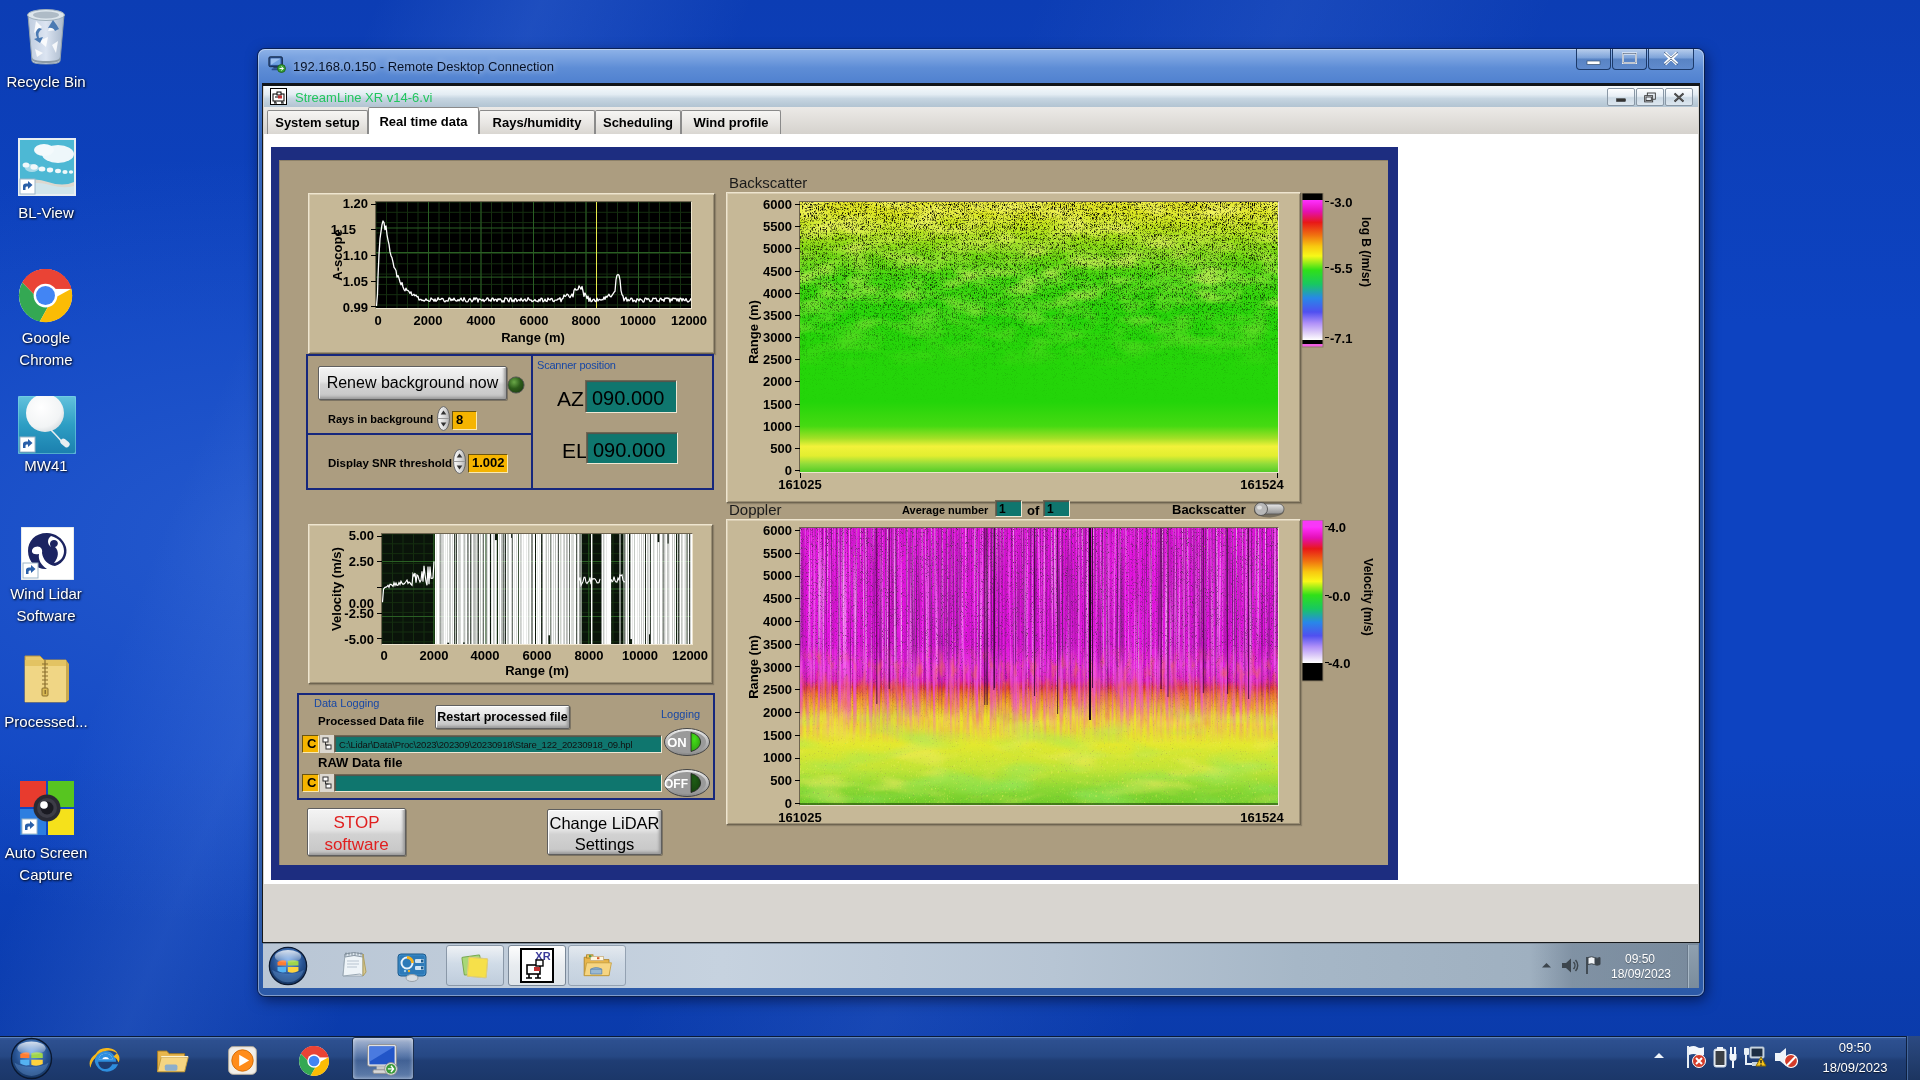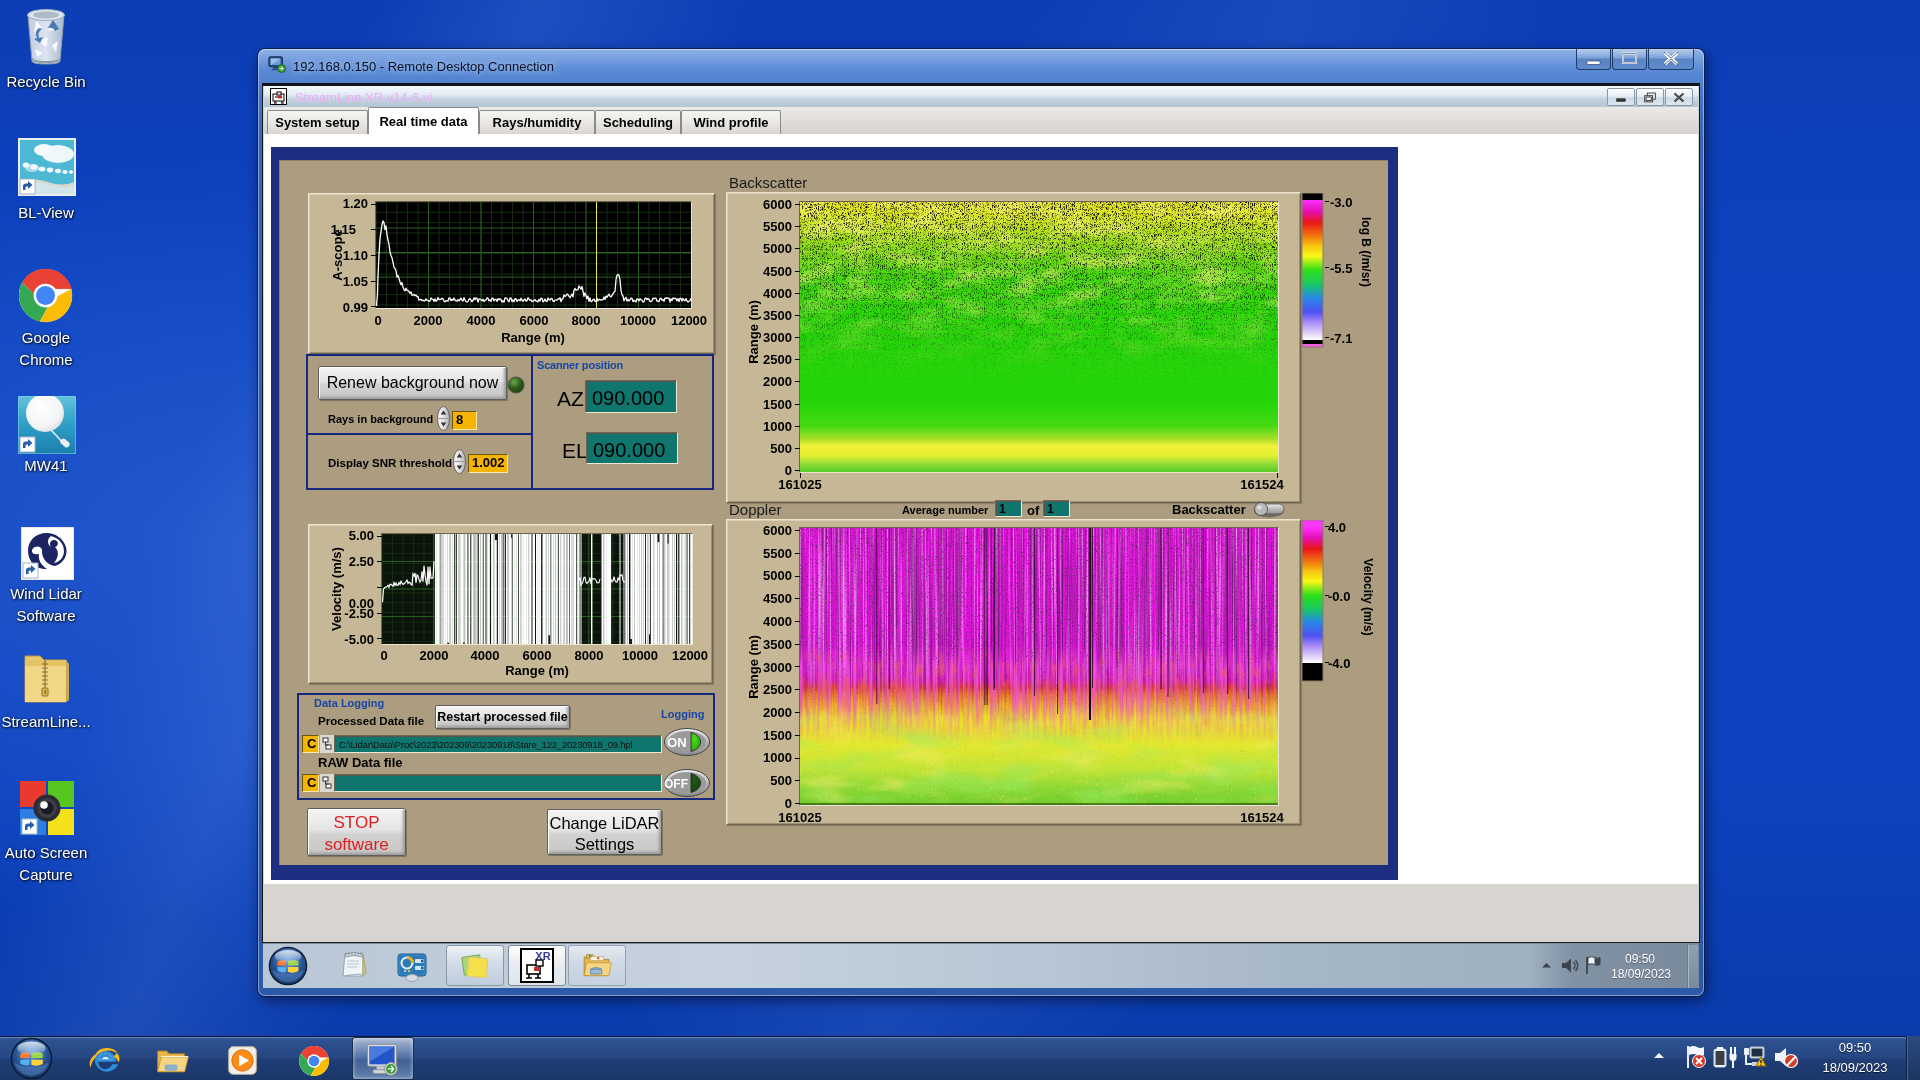--- a/index.html
+++ b/index.html
@@ -10,21 +10,21 @@
  background:linear-gradient(180deg,#8fb3e8 0%,#5e8dd6 2%,#4376c9 5%,#3566ba 10%,#2f5fb0 55%,#2c5aa8 100%);
  box-shadow:0 0 0 1px rgba(10,25,60,.75),inset 0 0 0 1px rgba(255,255,255,.4),2px 4px 14px rgba(0,0,20,.55);}
 .capbtn{position:absolute;top:0;height:21px;border:1px solid #1c3a6a;border-top:none;
  background:linear-gradient(180deg,rgba(255,255,255,.5) 0%,rgba(190,215,245,.3) 45%,rgba(80,120,180,.3) 50%,rgba(130,170,230,.4) 100%),linear-gradient(180deg,#6f9ad8,#4a77bd);
  border-radius:0 0 4px 4px;}
 .tab{position:absolute;top:3px;height:24px;background:linear-gradient(180deg,#f6f5f3 0%,#e8e6e3 55%,#d9d6d1 100%);border:1px solid #8a8a8a;border-bottom:none;font-weight:bold;font-size:13px;text-align:center;color:#000;border-radius:2px 2px 0 0;padding-top:4px;}
 .tabsel{background:#fff;z-index:3;top:0;height:27px;padding-top:6px;}
 .gframe{position:absolute;background:#c6b897;border:1px solid;border-color:#eee5cf #6e6450 #6e6450 #eee5cf;box-shadow:inset 1px 1px 0 #d9cdb2,inset -1px -1px 0 #9b8f75,1px 1px 1px #8d8169;}
 .bluebox{position:absolute;border:2px solid #16277d;}
 .lvbtn{position:absolute;background:linear-gradient(180deg,#f4f4f4 0%,#e4e4e4 45%,#d2d2d2 55%,#c6c6c6 100%);border:1px solid #5f5f5f;box-shadow:inset 1px 1px 0 #fff,inset -2px -2px 3px #9a9a9a,1px 1px 0 #7d7463;border-radius:2px;color:#000;text-align:center;}
-.bluetext{color:#1747a5;font-weight:bold;font-size:14px;position:absolute;white-space:nowrap;}
+.bluetext{color:#1747a5;font-weight:normal;font-size:14px;position:absolute;white-space:nowrap;}
 .lvlabel{position:absolute;font-weight:bold;font-size:13px;color:#000;white-space:nowrap;}
 .ticklab{position:absolute;font-weight:bold;font-size:13px;color:#000;white-space:nowrap;}
 .orange{position:absolute;background:#f5b400;border:1px solid #6b5510;border-right-color:#fbe9b0;border-bottom-color:#fbe9b0;color:#000;font-weight:bold;font-size:13px;padding-left:3px;}
 .whitefield{position:absolute;background:#0f766e;border:1px solid;border-color:#6f6753 #efe8d4 #efe8d4 #6f6753;box-shadow:inset 1px 1px 1px #5a544a;}
 .rtbtn{position:absolute;top:2px;width:58px;height:40px;border-radius:3px;}
 #htask{left:0;top:1036px;width:1920px;height:44px;background:linear-gradient(180deg,#3a5d9d 0%,#2d5090 8%,#264884 45%,#1f3d74 55%,#1b3769 100%);border-top:1px solid #0a1a36;box-shadow:inset 0 1px 0 #5d84bd;}
 .clock{position:absolute;color:#fff;font-size:13px;text-align:center;text-shadow:0 1px 1px rgba(0,0,0,.6);}
 </style>
 </head><body>
 <div class="abs" style="left:0;top:0;width:1920px;height:1080px;
@@ -127,21 +127,21 @@
 <path d="M3 6 L18 6 L22 10 L44 10 L44 52 L3 52 Z" fill="#e8c96e" stroke="#b89440"></path>
 <path d="M3 10 L44 10 L44 52 L3 52 Z" fill="#f0d685"></path>
 <path d="M3 10 L44 10 L44 16 L3 16 Z" fill="#e3c363"></path>
 <g stroke="#8a6f2f" stroke-width="1.2">
 <path d="M23 10 V14 M20 14 H26 M23 14 V18 M20 18 H26 M23 18 V22 M20 22 H26 M23 22 V26 M20 26 H26 M23 26 V30 M20 30 H26 M23 30 V34 M20 34 H26 M23 34 V38"></path>
 </g>
 <rect x="20" y="38" width="6" height="8" rx="1" fill="#d9b852" stroke="#8a6f2f"></rect>
 <rect x="22.5" y="40" width="1.5" height="4" fill="#8a6f2f"></rect>
 <path d="M44 52 L47 50 L47 14 L44 10 Z" fill="#c9a94f"></path>
 </svg>
-<div class="desk-label" style="left:0px;top:711px;width:92px;">StreamLine...</div>
+<div class="desk-label" style="left:0px;top:711px;width:92px;">Processed...</div>
 <svg class="abs" style="left:19px;top:780px" width="56" height="56" viewBox="0 0 56 56">
 <rect x="1" y="1" width="26" height="26" fill="#e83b2e"></rect>
 <rect x="29" y="1" width="26" height="26" fill="#57c520"></rect>
 <rect x="1" y="29" width="26" height="26" fill="#2d7ee0"></rect>
 <rect x="29" y="29" width="26" height="26" fill="#f5e11b"></rect>
 <circle cx="28" cy="28" r="13.5" fill="#2a2a33"></circle>
 <circle cx="28" cy="28" r="10" fill="#3c3c46"></circle>
 <circle cx="28" cy="28" r="6.5" fill="#1a1a22"></circle>
 <circle cx="25" cy="25" r="3.8" fill="#fff"></circle>
 <g transform="translate(3,39)">
@@ -177,21 +177,21 @@
 <div class="abs" style="left:262px;top:83px;width:1438px;height:860px;background:#d6d3ce;border:1px solid #16191c;border-top:3px solid #11151a;"></div>
 <div class="abs" style="left:264px;top:86px;width:1434px;height:21px;background:linear-gradient(180deg,#f6fafc 0%,#e3ecf3 40%,#c6d5e1 60%,#b2c4d2 100%);"></div>
 <svg class="abs" style="left:270px;top:88px" width="17" height="17" viewBox="0 0 17 17">
 <rect x="0.5" y="0.5" width="16" height="16" fill="#fff" stroke="#000"></rect>
 <rect x="3" y="6" width="11" height="7" fill="none" stroke="#000"></rect>
 <rect x="7" y="4" width="4" height="3" fill="#fff" stroke="#000"></rect>
 <path d="M5 13 v2 M12 13 v2 M4 15 h3 M11 15 h3" stroke="#000"></path>
 <rect x="8" y="7.5" width="4" height="3" fill="#c03030"></rect>
 <path d="M5 9 h3" stroke="#000"></path>
 </svg>
-<div class="abs" style="left:295px;top:90px;font-size:13px;color:#f0abfc;">StreamLine XR v14-6.vi</div>
+<div class="abs" style="left:295px;top:90px;font-size:13px;color:#22c55e;">StreamLine XR v14-6.vi</div>
 <div class="abs" style="left:1607px;top:88px;width:28px;height:18px;background:linear-gradient(180deg,#fdfeff 0%,#e7eef5 45%,#ccd9e4 55%,#dde7ef 100%);border:1px solid #8a98a6;border-radius:2px;box-shadow:inset 0 1px 0 #fff;">
 <svg width="26" height="16" viewBox="0 0 24 18">
       <rect x="7" y="11" width="10" height="3" fill="#333" stroke="#111" stroke-width="0.5"></rect>
     </svg></div>
 <div class="abs" style="left:1636px;top:88px;width:28px;height:18px;background:linear-gradient(180deg,#fdfeff 0%,#e7eef5 45%,#ccd9e4 55%,#dde7ef 100%);border:1px solid #8a98a6;border-radius:2px;box-shadow:inset 0 1px 0 #fff;">
 <svg width="26" height="16" viewBox="0 0 24 18">
       <rect x="9" y="4.5" width="9" height="7" fill="#e8eef4" stroke="#333"></rect>
       <rect x="6" y="7.5" width="9" height="7" fill="#e8eef4" stroke="#333"></rect>
       <rect x="7.5" y="9" width="6" height="4" fill="none" stroke="#333"></rect>
     </svg></div>

